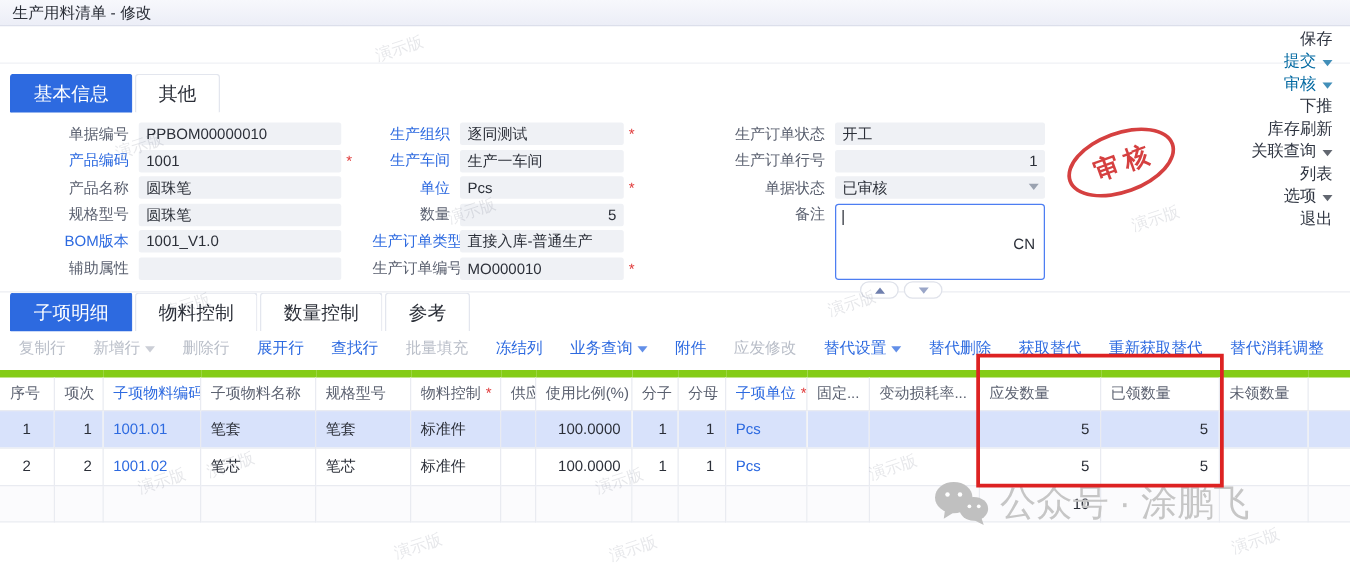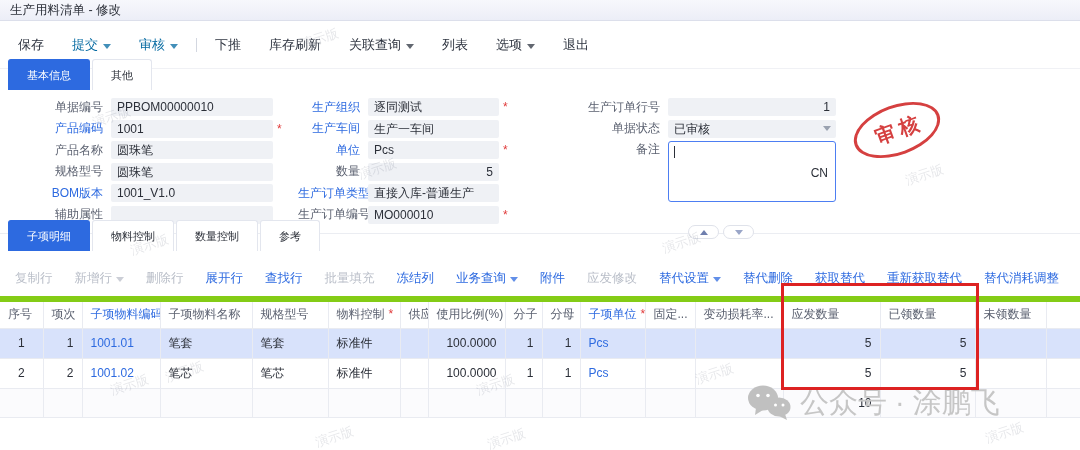--- a/index.html
+++ b/index.html
@@ -11,35 +11,36 @@
   }
   
   .titlebar {
     position:absolute; left:0; top:0; width:1080px; height:21px;
     background:linear-gradient(#f7f8fc,#eceef7);
     border-bottom:1px solid #dcdfeb;
     line-height:20px; padding-left:10px; font-size:12.5px; color:#2b2f38;
   }
   
   .toolbar {
-    position:absolute; left:0; top:22px; width:1080px; height:47px;
-    display:flex; align-items:center; padding-left:4px; background:#fff;
+    position:absolute; left:0; top:22px; width:1080px; height:29px;
+    display:flex; align-items:flex-end; padding-left:4px; background:#fff;
     border-bottom:1px solid #f0f1f5;
+    flex-direction:column;
   }
   .tb-item { padding:0 14px; font-size:13px; color:#2e3440; cursor:pointer; display:flex; align-items:center; gap:5px; }
   .tb-item.disabled { color:#0369a1; }
   .tb-sep { width:1px; height:14px; background:#d3d7e0; margin:0 4px; }
   .caret { width:0; height:0; border-left:4px solid transparent; border-right:4px solid transparent; border-top:5px solid currentColor; opacity:.75; margin-top:2px; }
   
   .tabs { position:absolute; display:flex; align-items:flex-end; }
   .tabs.main { left:8px; top:63px; height:27px; }
-  .tabs.detail { left:8px; top:225px; height:26px; }
+  .tabs.detail { left:8px; top:239px; height:26px; }
   .tab {
     height:100%; padding:15px 18px; display:flex; align-items:center;
-    font-size:11px; background:#fff; border:1px solid #e3e6ee; border-bottom:none;
+    font-size:15px; background:#fff; border:1px solid #e3e6ee; border-bottom:none;
     border-radius:3px 3px 0 0; margin-right:2px; color:#2b2f38; cursor:pointer;
   }
   .tab.active { background:#2d6ae0; border-color:#2d6ae0; color:#fff; }
   
   .fcol { position:absolute; top:98px; }
   .fcol.c1 { left:8px;margin-left:41px; }
   .fcol.c2 { left:298px; }
   .fcol.c3 { left:550px; }
   .frow { display:flex; align-items:center; height:18px; margin-bottom:3.5px; }
   .flabel { text-align:right; color:#5b6170; padding-right:8px; white-space:nowrap; }
@@ -193,20 +194,24 @@
       <div class="ffield">直接入库-普通生产</div>
     </div>
   <div class="frow">
       <span class="flabel">生产订单编号</span>
       <div class="ffield">MO000010</div>
       <span class="req">*</span>
     </div>
 </div>
 
 <div class="fcol c3">
+  <div class="frow">
+      <span class="flabel">生产订单状态</span>
+      <div class="ffield">开工</div>
+    </div>
   <div class="frow">
       <span class="flabel">生产订单行号</span>
       <div class="ffield num">1</div>
     </div>
   <div class="frow">
       <span class="flabel">单据状态</span>
       <div class="ffield"><span>已审核</span><span class="chev"></span></div>
     </div>
   <div class="frow remark-row">
       <span class="flabel">备注</span>

